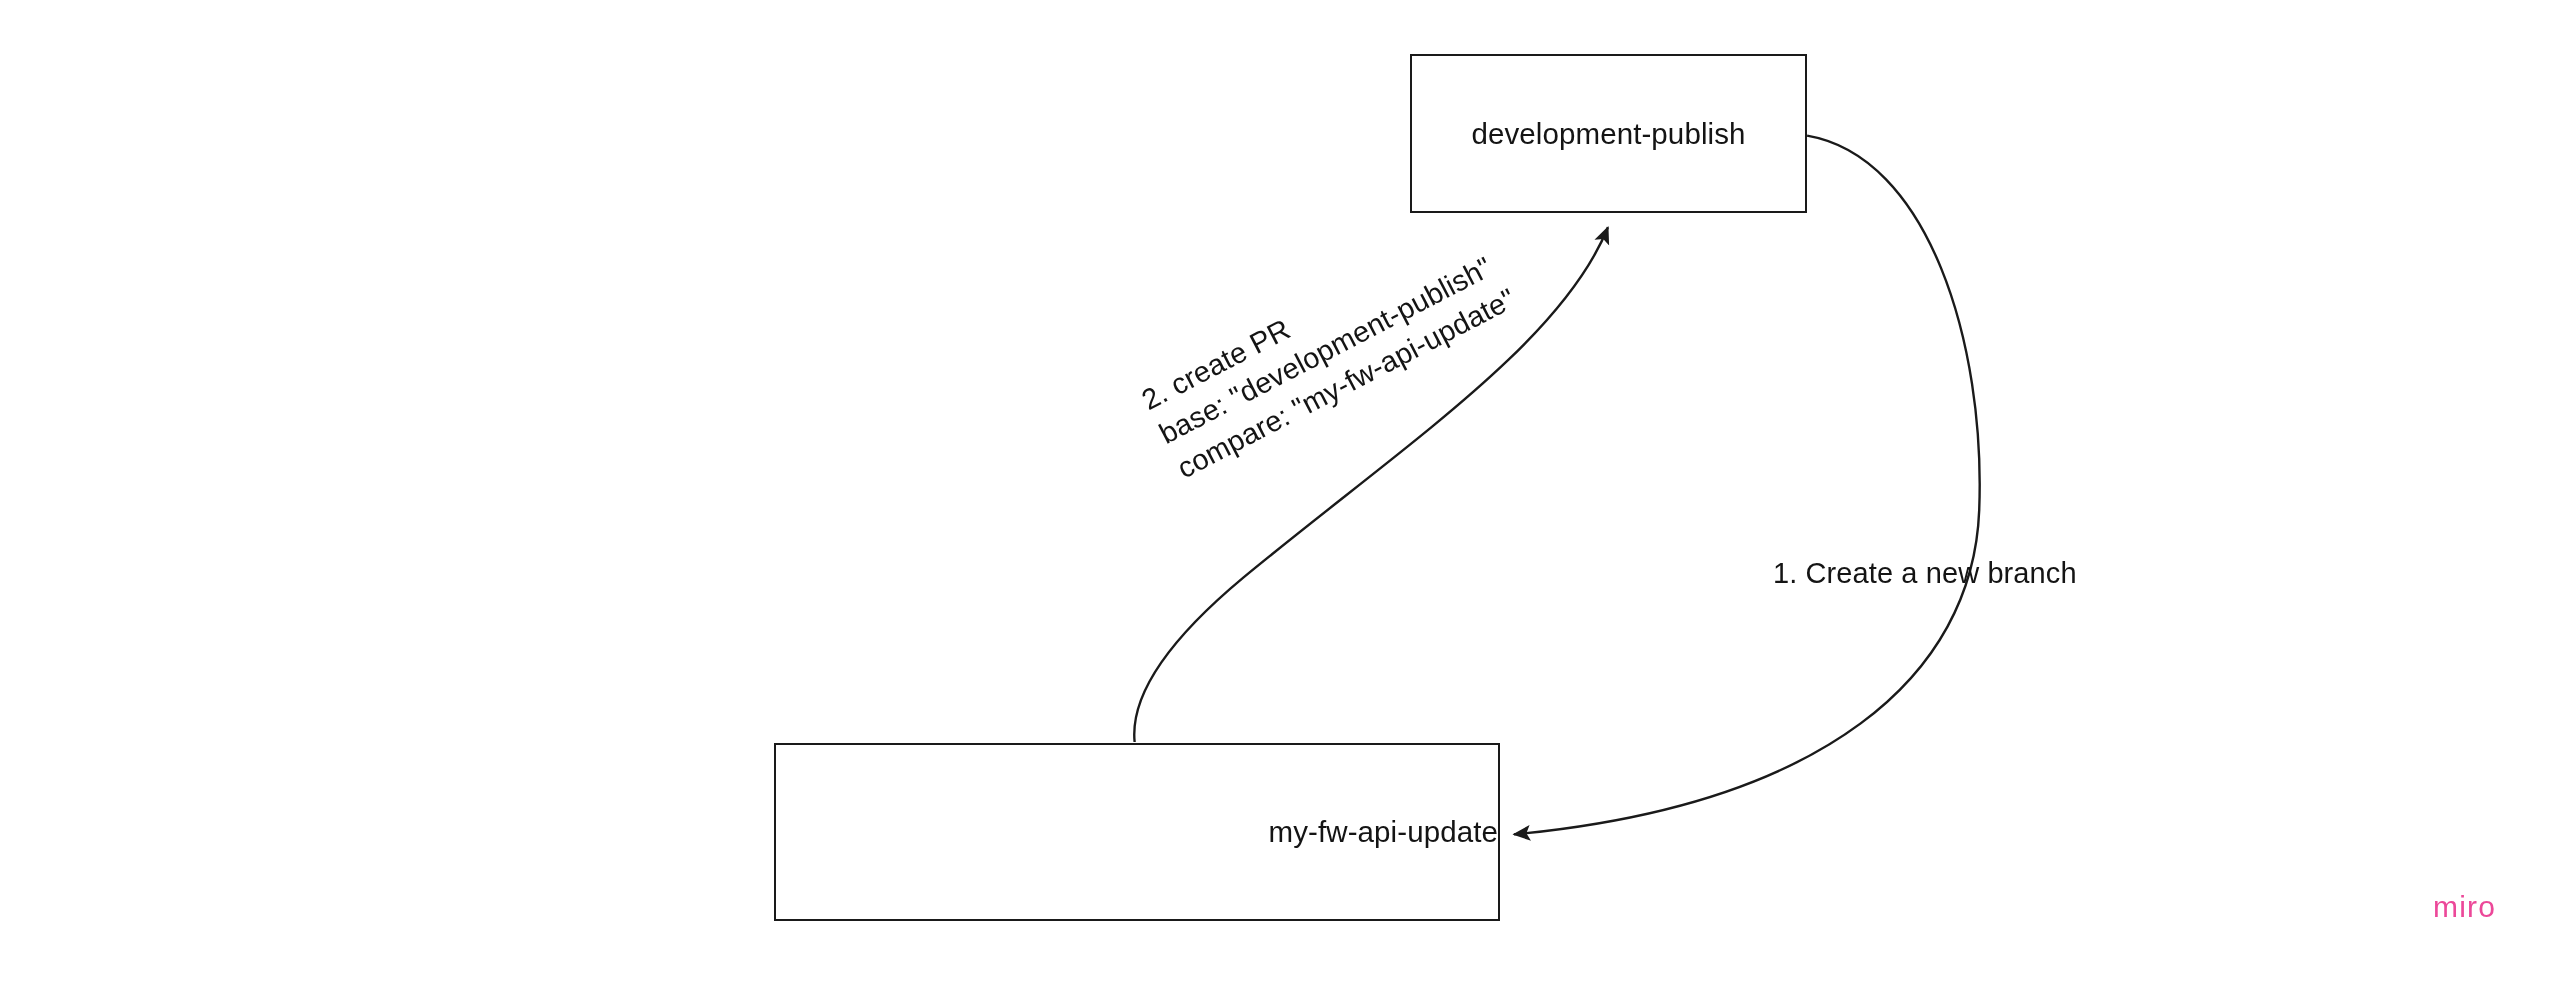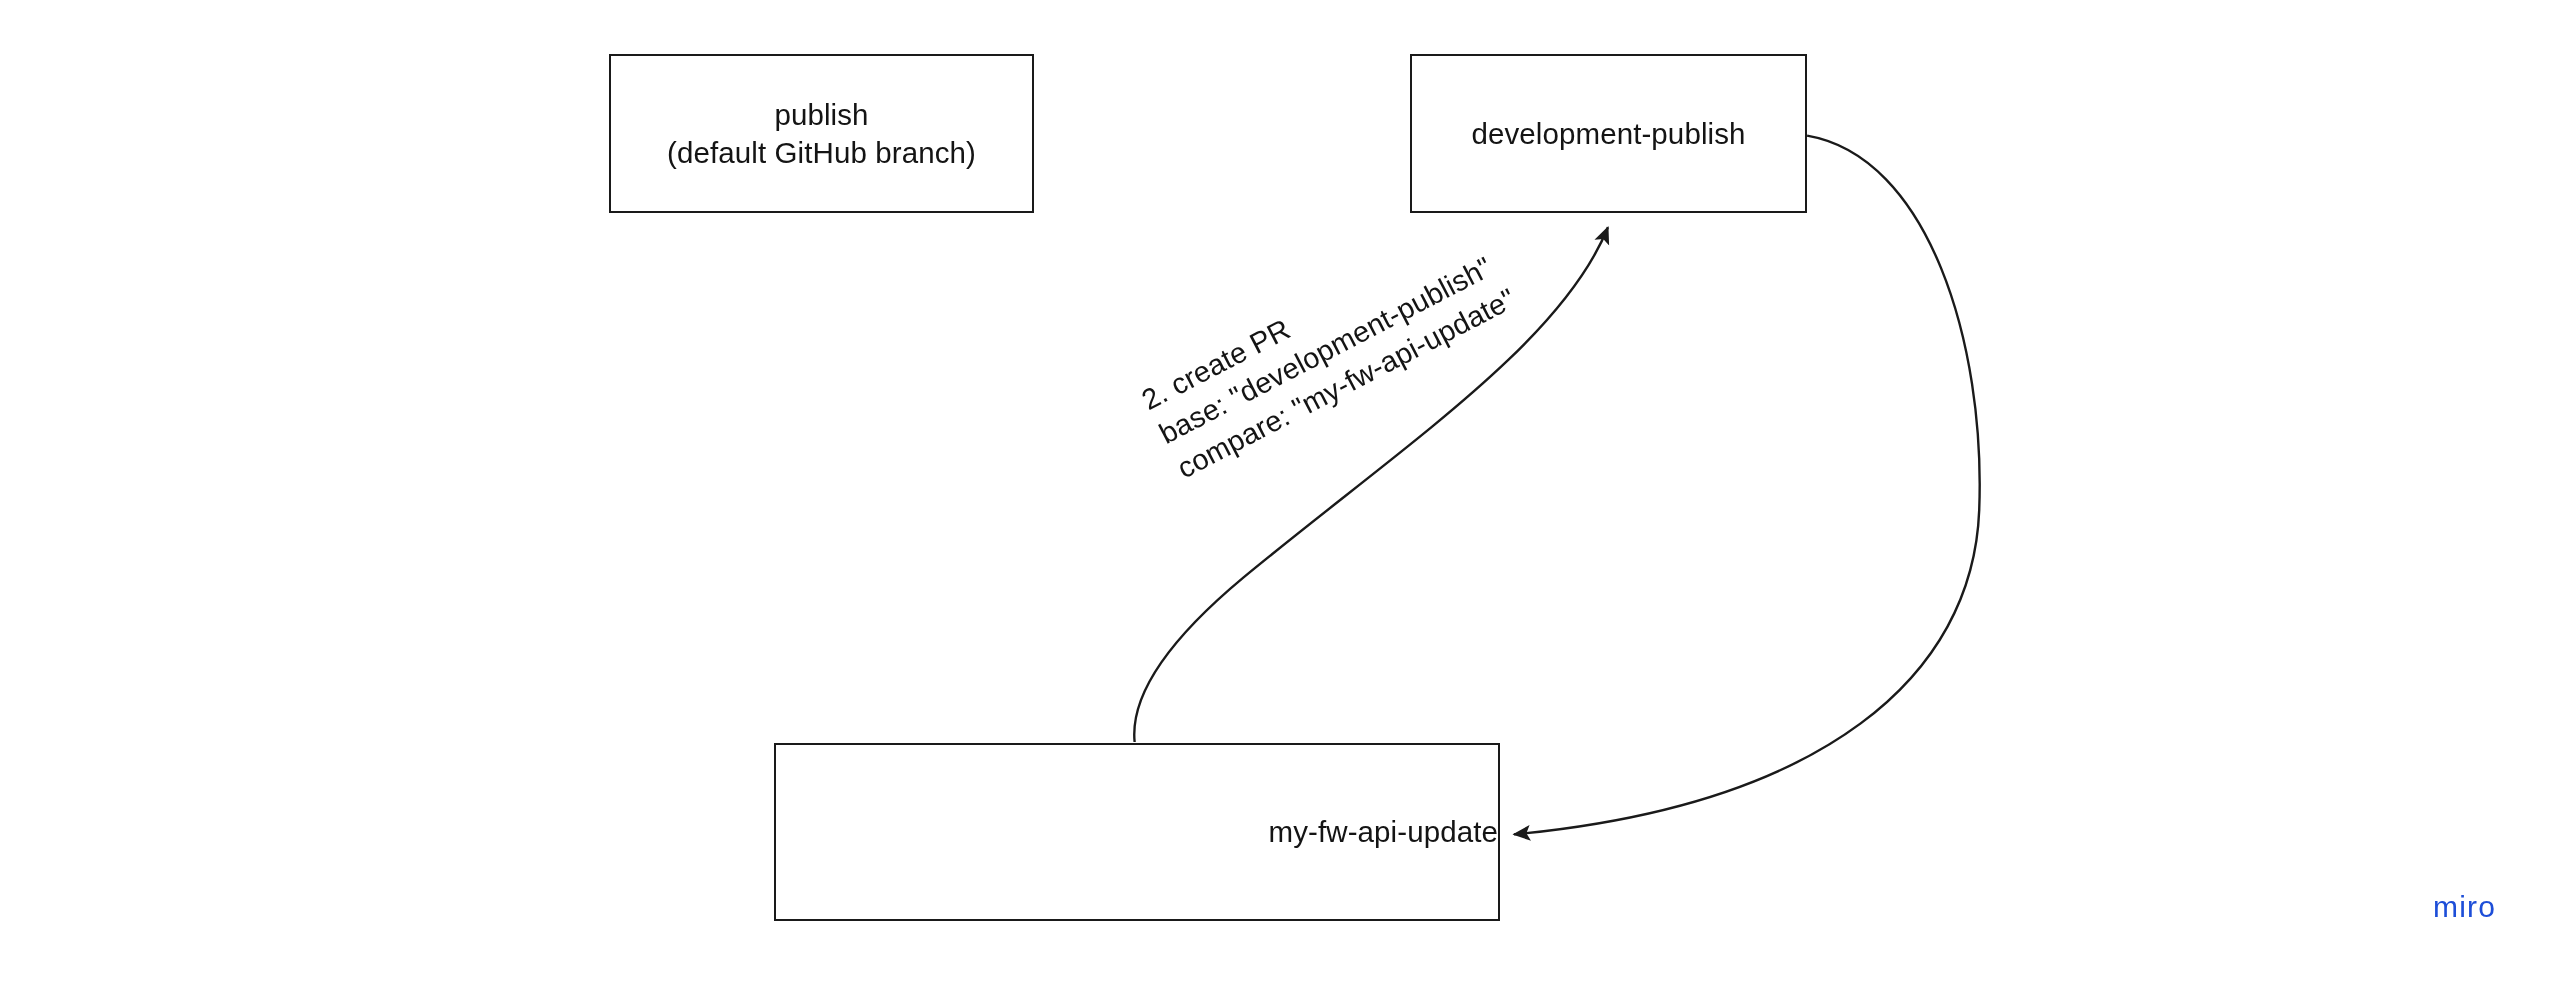--- a/index.html
+++ b/index.html
@@ -86,21 +86,21 @@
     font-size: 29px;
     line-height: 1.2;
     letter-spacing: 0.1px;
   }
   #watermark-miro {
     position: absolute;
     left: 2433px;
     top: 890px;
     font-family: "Liberation Sans", sans-serif;
     font-size: 30px;
-    color: #1d4ed8;
+    color: #ec4899;
     letter-spacing: 1.2px;
     font-weight: 400;
   }
 </style>
 </head>
 <body>
 
 <div id="canvas">
 
   <svg id="edges" viewBox="0 0 3233 1237" xmlns="http://www.w3.org/2000/svg">
@@ -108,34 +108,31 @@
       <marker id="arrow-head" viewBox="0 0 10 10" refX="9.2" refY="5" markerWidth="7.5" markerHeight="7.5" orient="auto-start-reverse">
         <path d="M 0 0.6 L 10 5 L 0 9.4 L 2.2 5 Z" fill="#1a1a1a"></path>
       </marker>
     </defs>
 
     <path id="path-create-branch" d="M 2268 170 C 2420 196, 2492 430, 2484 640 C 2476 848, 2290 1010, 1900 1047" fill="none" stroke="#1a1a1a" stroke-width="3" marker-end="url(#arrow-head)"></path>
 
     <path id="path-create-pr" d="M 1424 931 C 1418 870, 1470 800, 1560 725 C 1760 560, 1960 430, 2018 285" fill="none" stroke="#1a1a1a" stroke-width="3" marker-end="url(#arrow-head)"></path>
   </svg>
 
-  <div class="node" id="node-publish">
-    <span class="node-label">publish
-(default GitHub branch)</span>
-  </div>
 
   <div class="node" id="node-development-publish">
     <span class="node-label">development-publish</span>
   </div>
 
   <div class="node" id="node-my-fw-api-update">
     <span class="node-label">my-fw-api-update</span>
   </div>
 
   <div class="edge-label" id="label-create-pr">2. create PR
 base: "development-publish"
 compare: "my-fw-api-update"</div>
 
+  <div class="edge-label" id="label-create-branch">1. Create a new branch</div>
 
   <div id="watermark-miro">miro</div>
 
 </div>
 
 
 </body></html>

